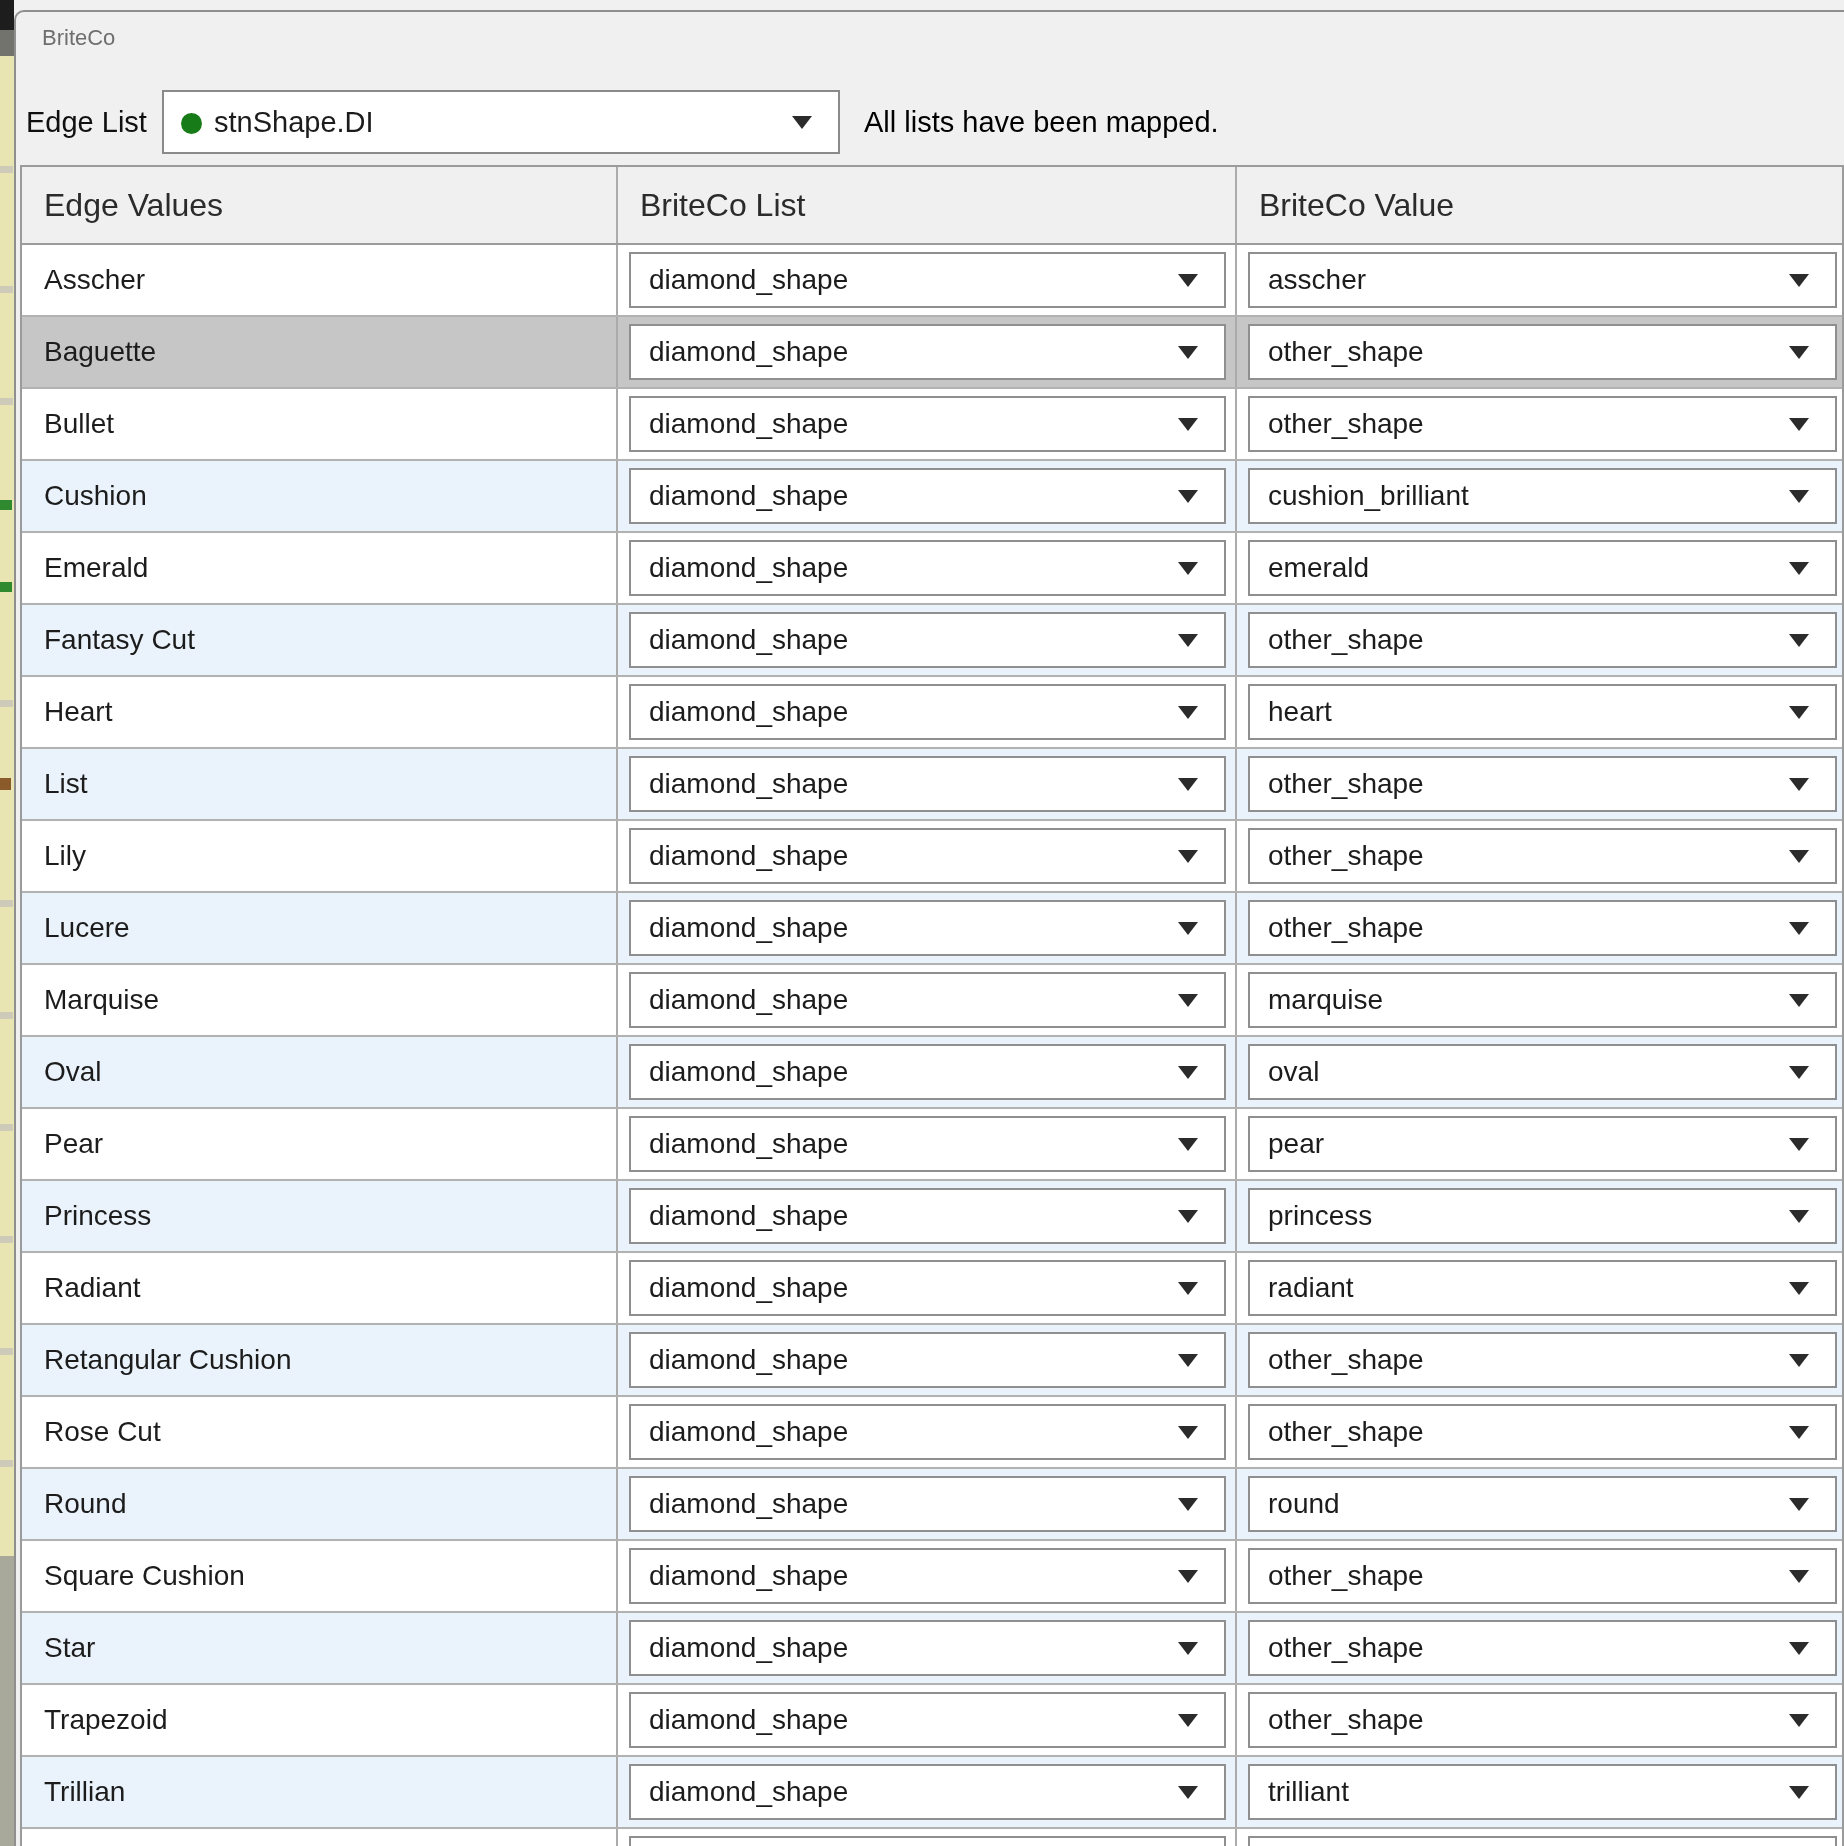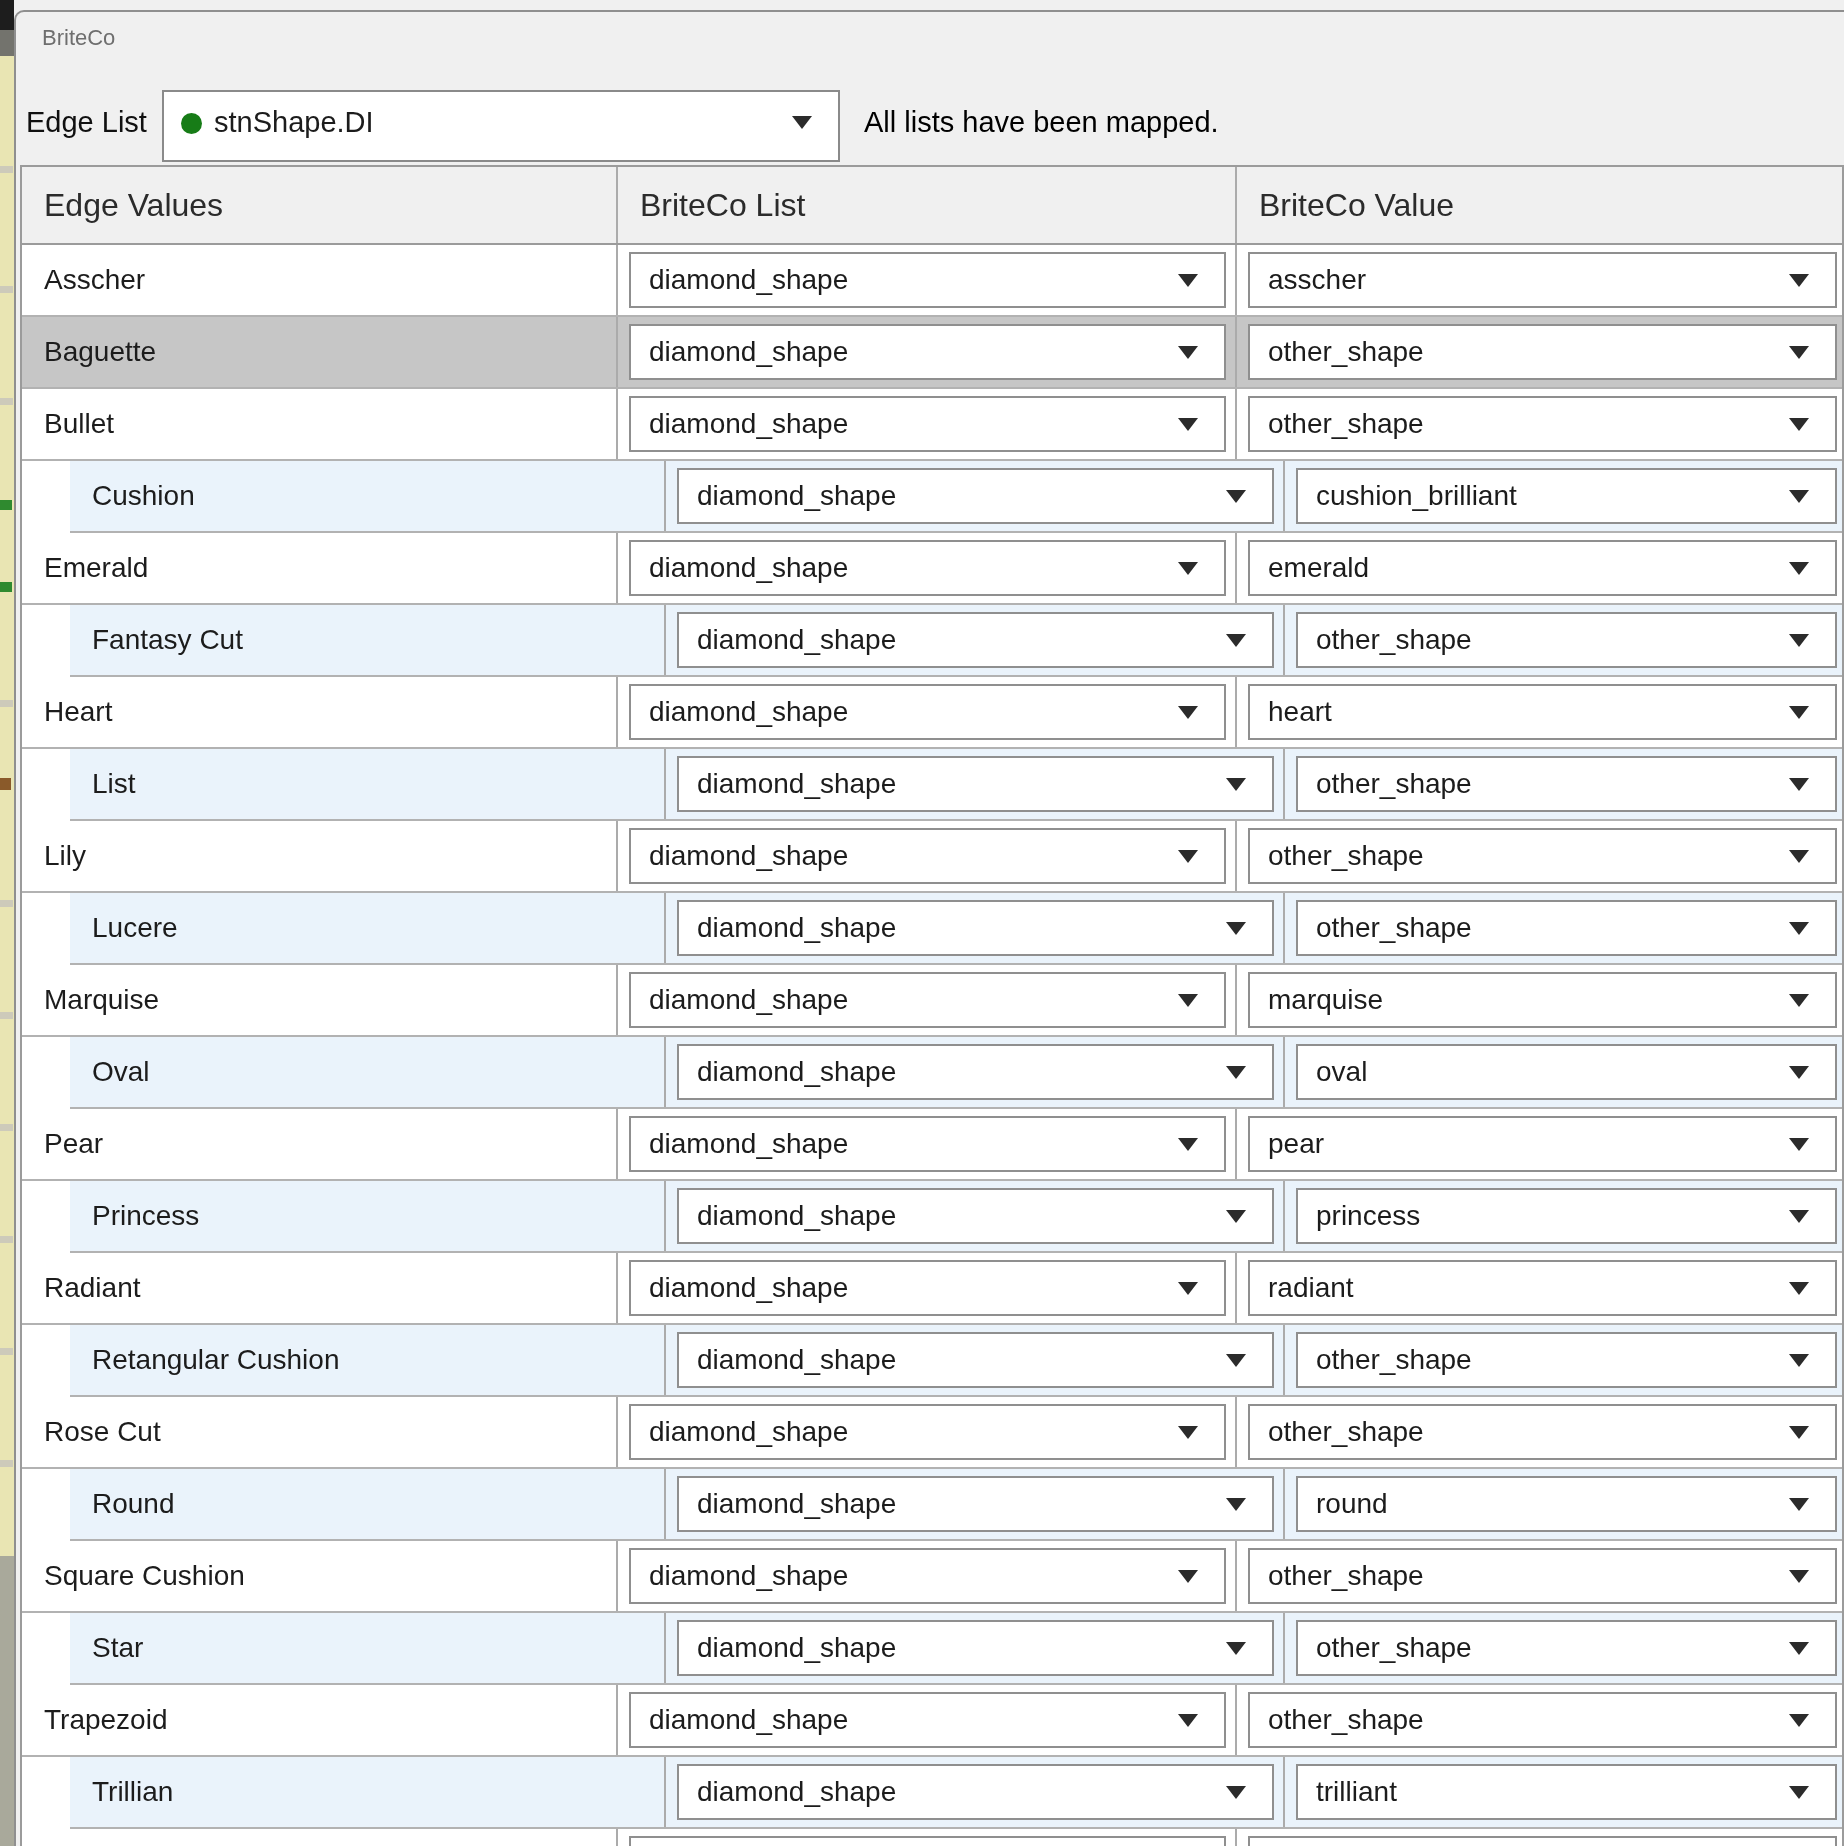--- a/index.html
+++ b/index.html
@@ -20,21 +20,21 @@
   
   .dialog{
     position:absolute;left:14px;top:10px;width:1830px;height:1846px;
     background:#f0f0f0;border-left:2px solid #8f8f8f;border-top:2px solid #8f8f8f;
     border-top-left-radius:10px;box-sizing:border-box;
   }
   .win-title{position:absolute;left:26px;top:13px;font-size:22px;color:#6e6e6e;}
   
   .edge-label{position:absolute;left:10px;top:78px;height:64px;line-height:64px;font-size:29px;color:#101010;text-align:center;}
   .edge-combo{
-    position:absolute;left:146px;top:78px;width:678px;height:72px;box-sizing:border-box;
+    position:absolute;left:146px;top:78px;width:678px;height:64px;box-sizing:border-box;
     background:#fff;border:2px solid #8a8a8a;cursor:default;
   }
   .edge-combo .dot{
     position:absolute;left:17px;top:21px;width:21px;height:21px;border-radius:50%;
     background:var(--status-green,#177c17);
   }
   .edge-combo .val{position:absolute;left:50px;top:0;height:60px;line-height:60px;font-size:29px;color:#1c1c1c;}
   .arrow{
     position:absolute;width:0;height:0;
     border-left:10px solid transparent;border-right:10px solid transparent;
@@ -50,21 +50,21 @@
   .thead,.tr{display:grid;grid-template-columns:596px 619px 1fr;}
   .thead{height:76px;background:#f0f0f0;border-bottom:2px solid #9b9b9b;}
   .th{
     box-sizing:border-box;border-right:2px solid #ababab;
     padding-left:22px;display:flex;align-items:center;
     font-size:32px;color:#2b2b2b;background:#f0f0f0;
   }
   .th:last-child{border-right:none;}
   .tr{height:70px;border-bottom:2px solid #b2b2b2;background:#fff;}
   .tr:last-child{border-bottom:none;}
-  .tr.alt{background:var(--row-alt,#eaf3fb);margin-left:48px;}
+  .tr.alt{background:var(--row-alt,#eaf3fb);}
   .tr.selected{background:var(--row-selected,#c6c6c6);}
   .td{box-sizing:border-box;border-right:2px solid #ababab;position:relative;}
   .td:last-child{border-right:none;}
   .td.c1{display:flex;align-items:center;padding-left:22px;font-size:28px;color:#1c1c1c;}
   .combo{
     position:absolute;left:11px;right:9px;top:7px;bottom:7px;
     background:#fff;border:2px solid #8f8f8f;box-sizing:border-box;cursor:default;
   }
   .td.c3 .combo{right:5px;}
   .combo .ctext{

